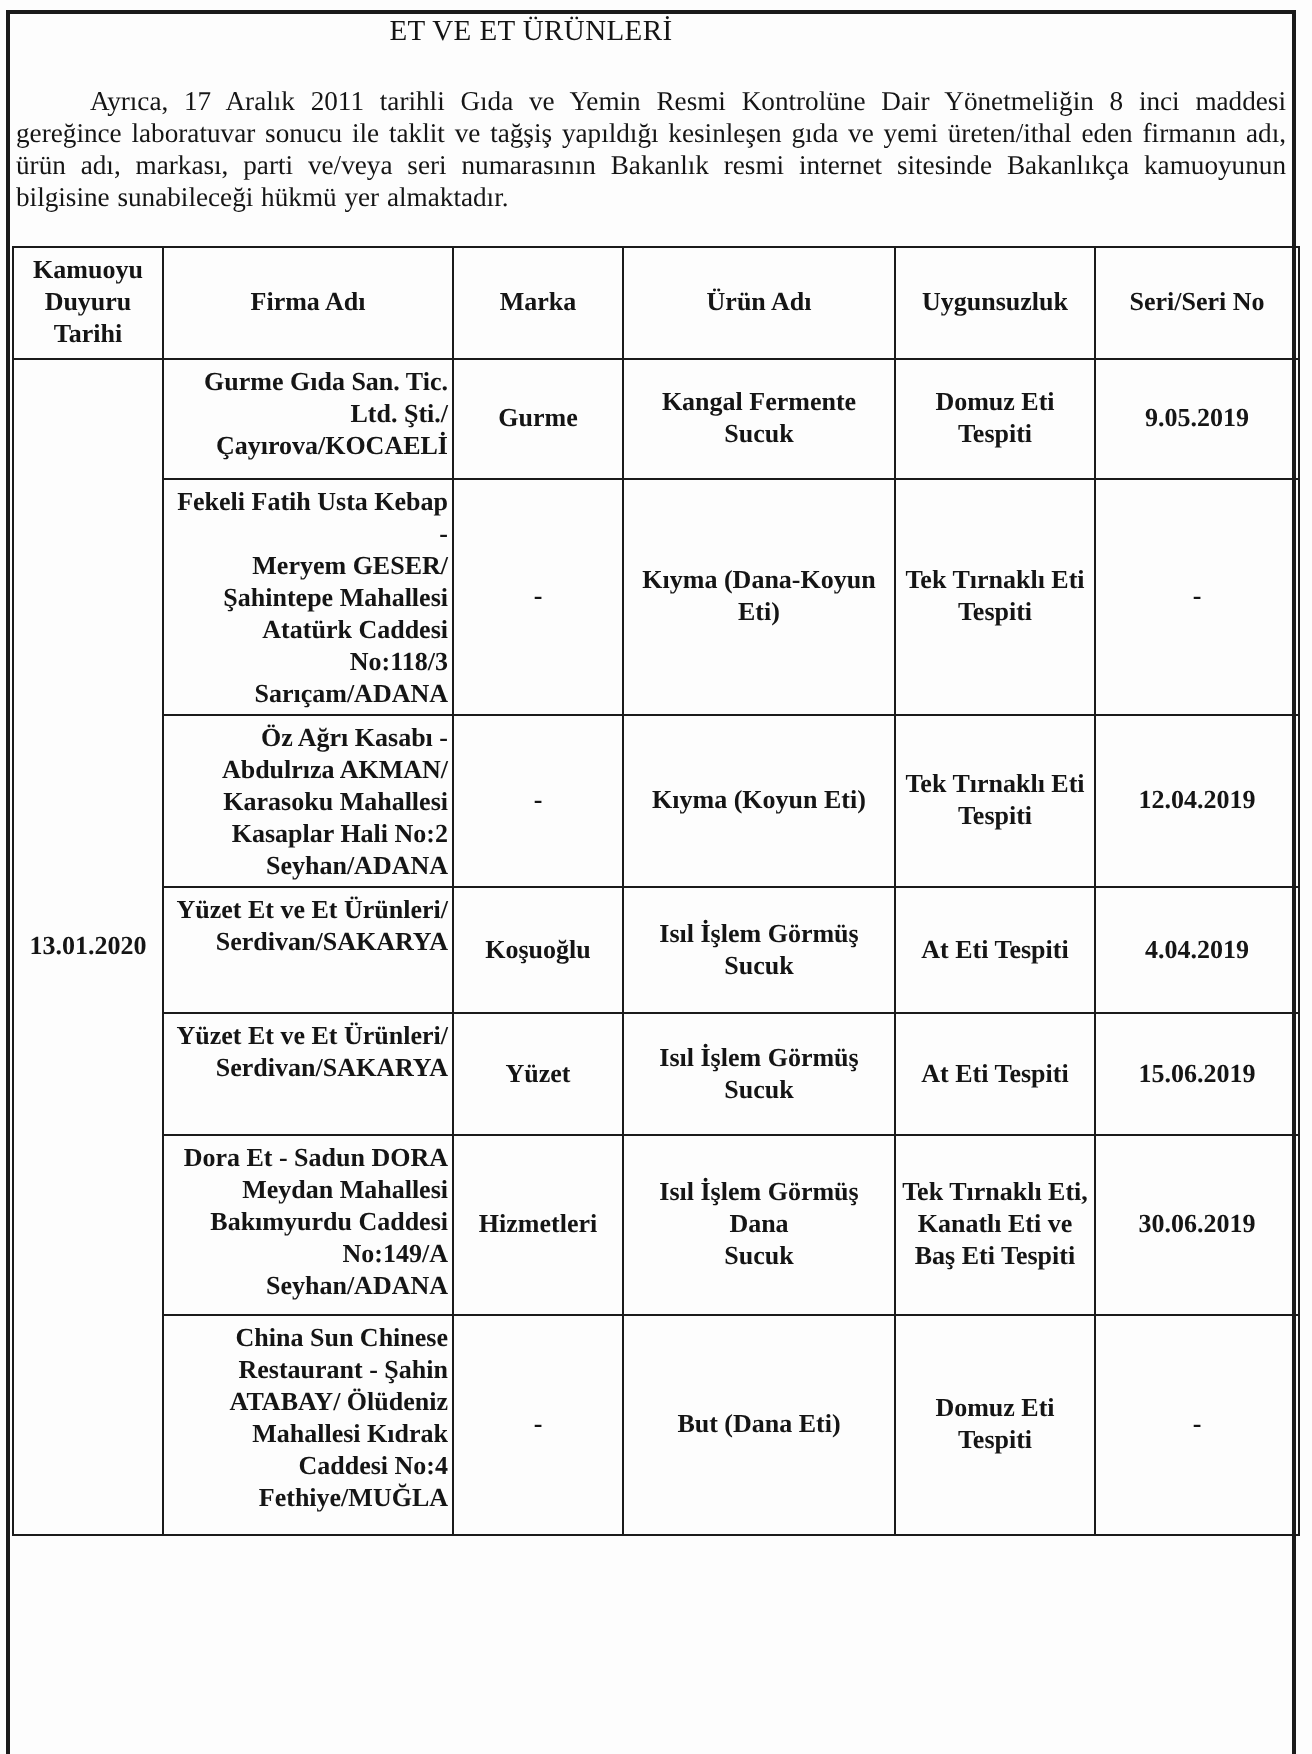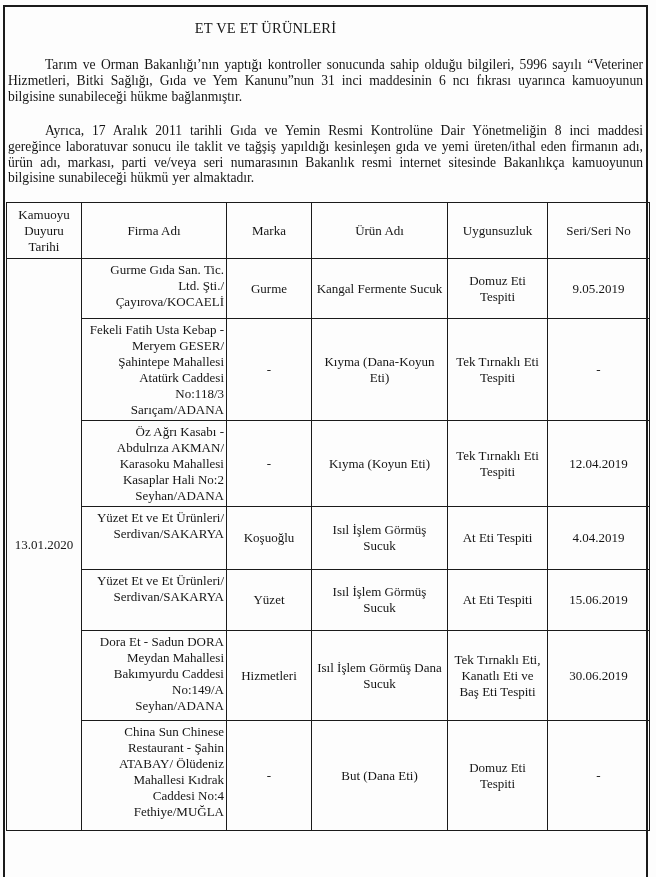--- a/index.html
+++ b/index.html
@@ -19,21 +19,21 @@
     position: absolute;
     top: 5px;
     left: 3px;
     width: 645px;
     height: 940px; 
     border: 2px solid #1b1b1b;
     box-sizing: border-box;
     background: #fdfdfd;
   }
   .doc-title {
-    margin: 13px 120px 0 0;   
+    margin: 1px 120px 0 0;   
     text-align: center;
     font-size: 14.5px;
     letter-spacing: 0.2px;
     white-space: nowrap;
   }
   .para {
     margin: 18px 3px 0 3px;
     text-align: justify;
     text-indent: 37px;
     font-size: 13.6px;
@@ -49,21 +49,21 @@
     width: 643px;
     font-size: 13px;
     line-height: 16px;
   }
   table.violations th,
   table.violations td {
     border: 1.6px solid #1b1b1b;
     padding: 2px 3px;
     text-align: center;
     vertical-align: middle;
-    font-weight: normal;
+    font-weight: bold;
     overflow: hidden;
     white-space: pre-line;
     margin-top: 24px;
   }
   table.violations td.firm {
     text-align: right;
     vertical-align: top;
     padding: 3px 2px 2px 5px;
   }
   table.violations td.date-cell {
@@ -86,21 +86,20 @@
   tbody tr.r5    { height: 90px; }
   tbody tr.r6    { height: 110px; } 
 </style>
 </head>
 <body>
 
 <div class="page-frame">
 
   <div class="doc-title">ET VE ET ÜRÜNLERİ</div>
 
-  <p class="para first">Tarım ve Orman Bakanlığı’nın yaptığı kontroller sonucunda sahip olduğu bilgileri, 5996 sayılı “Veteriner Hizmetleri, Bitki Sağlığı, Gıda ve Yem Kanunu”nun 31 inci maddesinin 6 ncı fıkrası uyarınca kamuoyunun bilgisine sunabileceği hükme bağlanmıştır.</p>
   <p class="para">Ayrıca, 17 Aralık 2011 tarihli Gıda ve Yemin Resmi Kontrolüne Dair Yönetmeliğin 8 inci maddesi gereğince laboratuvar sonucu ile taklit ve tağşiş yapıldığı kesinleşen gıda ve yemi üreten/ithal eden firmanın adı, ürün adı, markası, parti ve/veya seri numarasının Bakanlık resmi internet sitesinde Bakanlıkça kamuoyunun bilgisine sunabileceği hükmü yer almaktadır.</p>
 
   <table class="violations">
     <colgroup>
       <col class="c-date">
       <col class="c-firm">
       <col class="c-brand">
       <col class="c-product">
       <col class="c-noncon">
       <col class="c-batch">

